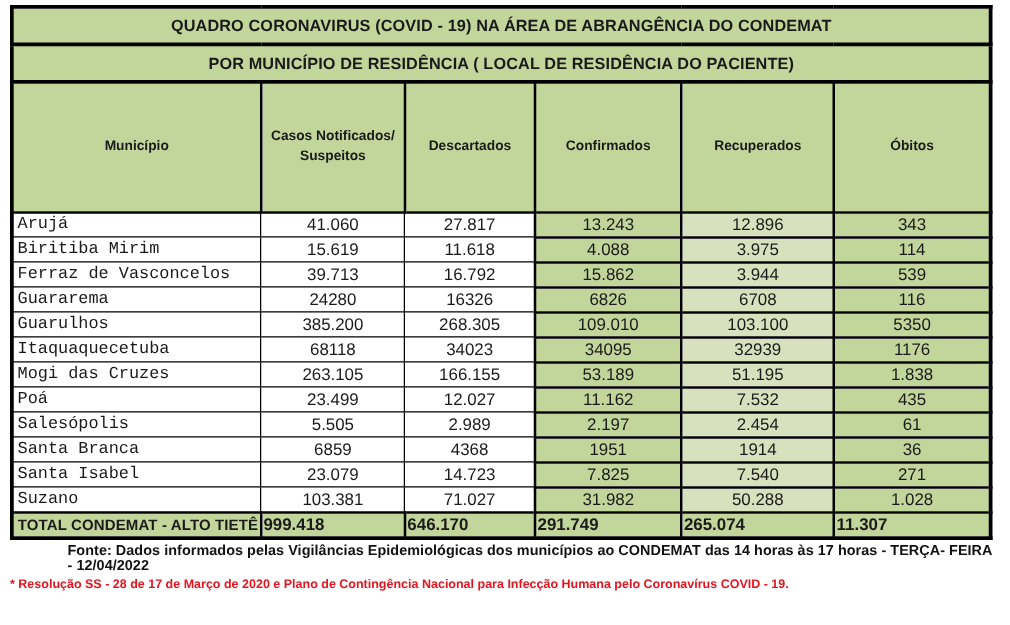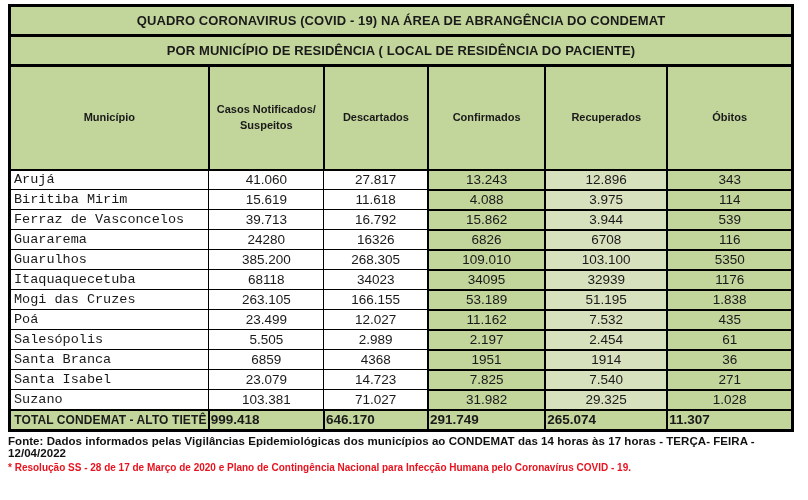--- a/index.html
+++ b/index.html
@@ -43,20 +43,21 @@
   tfoot td{
     background:var(--header_green);
     border:2px solid var(--border_black);
     height:21px;font-weight:bold;vertical-align:middle;
   }
   tfoot td.total-label{font-size:12px;text-align:center;padding-left:3px;letter-spacing:.1px;}
   tfoot td.num{font-size:13.5px;text-align:left;}
   .fonte{
     margin-top:3px;font-size:11.5px;font-weight:bold;color:#111;
     letter-spacing:.05px;
+    margin-left:46px;
   }
   .resolucao{
     margin-top:3px;font-size:10px;font-weight:bold;color:var(--note_red);
   }
 </style>
 </head>
 <body>
 
 <div class="page">
   <table class="grid">
@@ -172,21 +173,21 @@
         <td class="num">14.723</td>
         <td class="num g1">7.825</td>
         <td class="num g2">7.540</td>
         <td class="num g1">271</td>
       </tr>
       <tr>
         <td class="mun">Suzano</td>
         <td class="num">103.381</td>
         <td class="num">71.027</td>
         <td class="num g1">31.982</td>
-        <td class="num g2">29.325</td>
+        <td class="num g2">50.288</td>
         <td class="num g1">1.028</td>
       </tr>
     </tbody>
     <tfoot>
       <tr>
         <td class="total-label">TOTAL CONDEMAT - ALTO TIETÊ</td>
         <td class="num">999.418</td>
         <td class="num">646.170</td>
         <td class="num">291.749</td>
         <td class="num">265.074</td>

